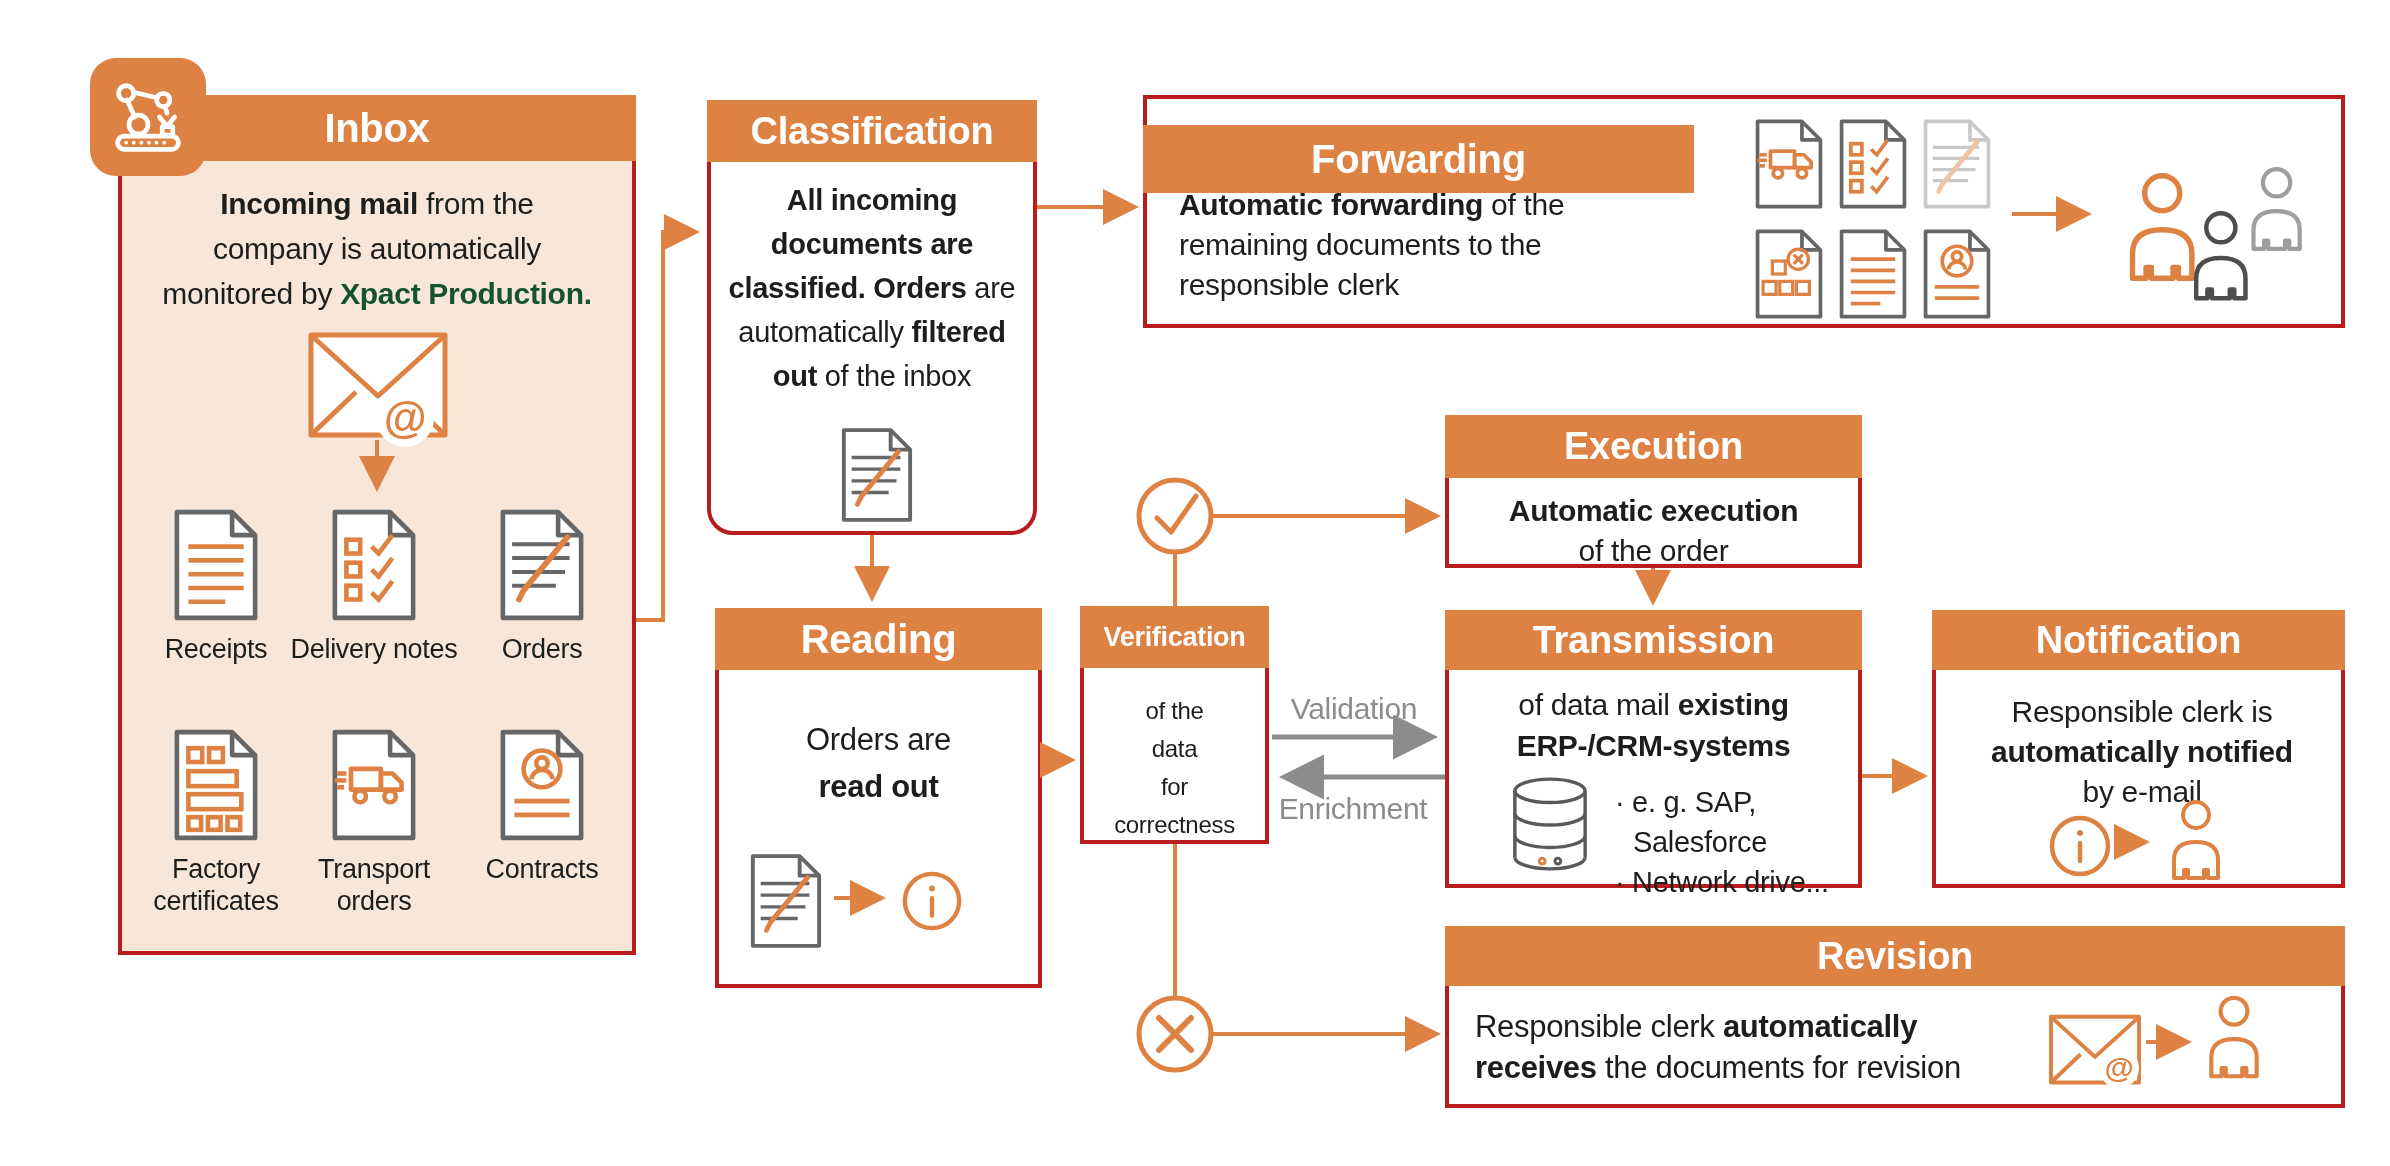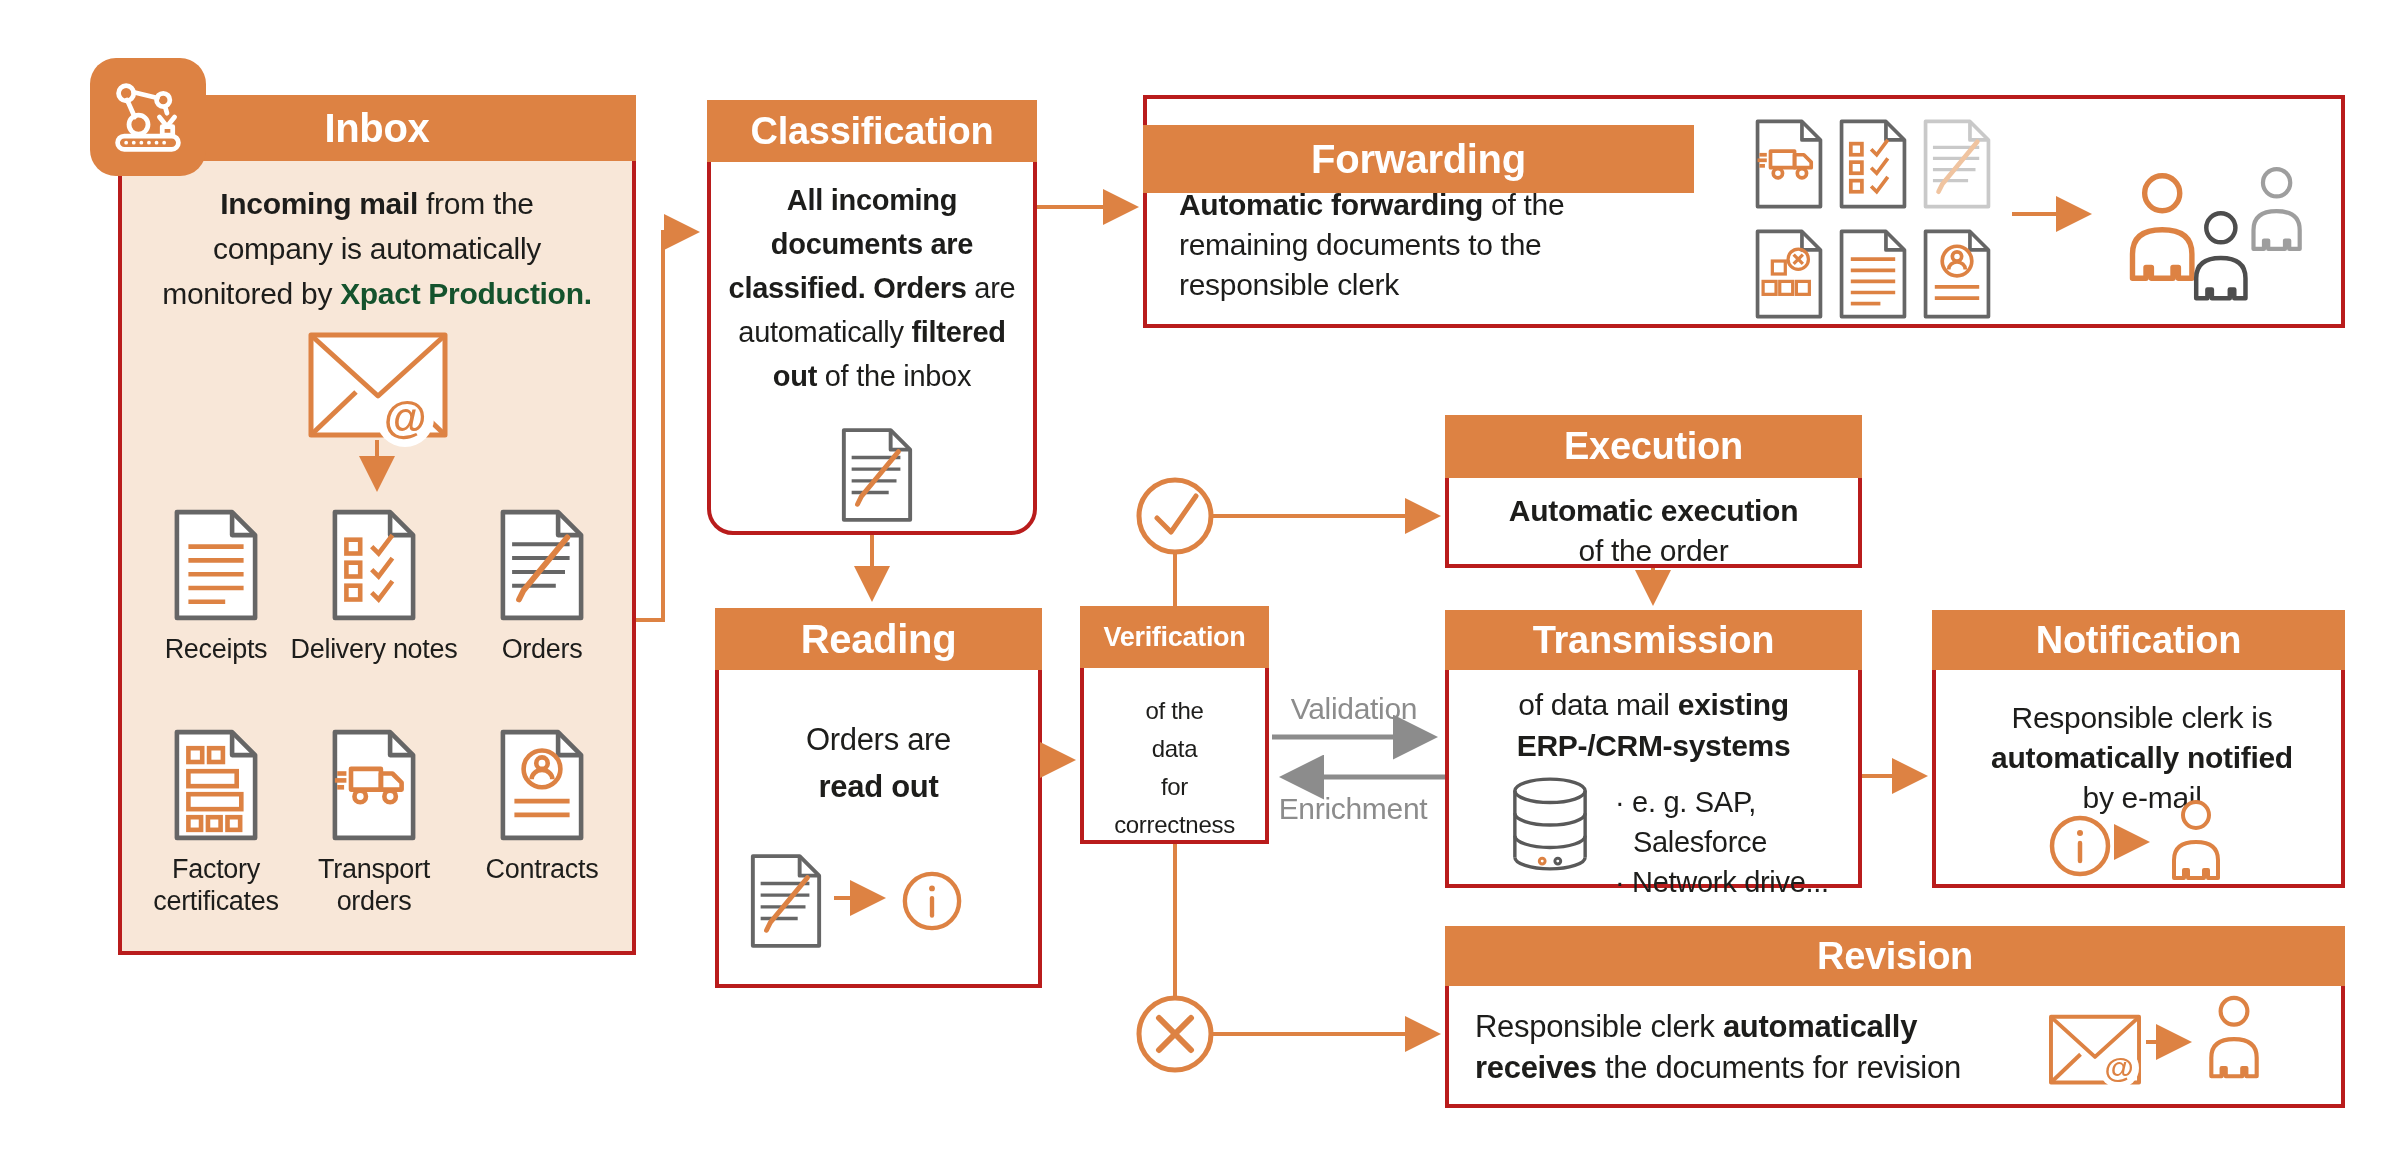--- a/index.html
+++ b/index.html
@@ -350,21 +350,21 @@
     <div class="bullets" style="left:166px;top:168px;width:246px;">
       <div class="bullet">· e. g. SAP, Salesforce</div>
       <div class="bullet">· Network drive...</div>
     </div>
   </div>
 
   <div class="box" style="left:1932px;top:610px;width:413px;height:278px;">
     <div class="hdr" style="height:60px;font-size:38px;">
       <span>Notification</span>
     </div>
-    <div class="desc" style="top:84px;left:41px;width:330px;text-align:center;line-height:40px;">
+    <div class="desc" style="top:78px;left:41px;width:330px;text-align:center;line-height:40px;">
       <span>Responsible clerk is </span><b>automatically notified</b><span> by e-mail</span>
     </div>
     <svg class="abs" style="left:112px;top:200px;" width="64" height="64" viewBox="0 0 64 64">
       <circle cx="32" cy="32" r="28" fill="#fff" stroke="#DD8243" stroke-width="4.5"></circle>
       <path d="M32,29 V47" stroke="#DD8243" stroke-width="4.5" stroke-linecap="round"></path>
       <circle cx="32" cy="19" r="3" fill="#DD8243"></circle>
     </svg>
     <svg class="abs" style="left:228px;top:186px;" width="64" height="80" viewBox="0 0 64 80">
       <g fill="#fff" stroke="#DD8243" stroke-width="4" stroke-linejoin="round">
         <circle cx="32" cy="15" r="13"></circle>

